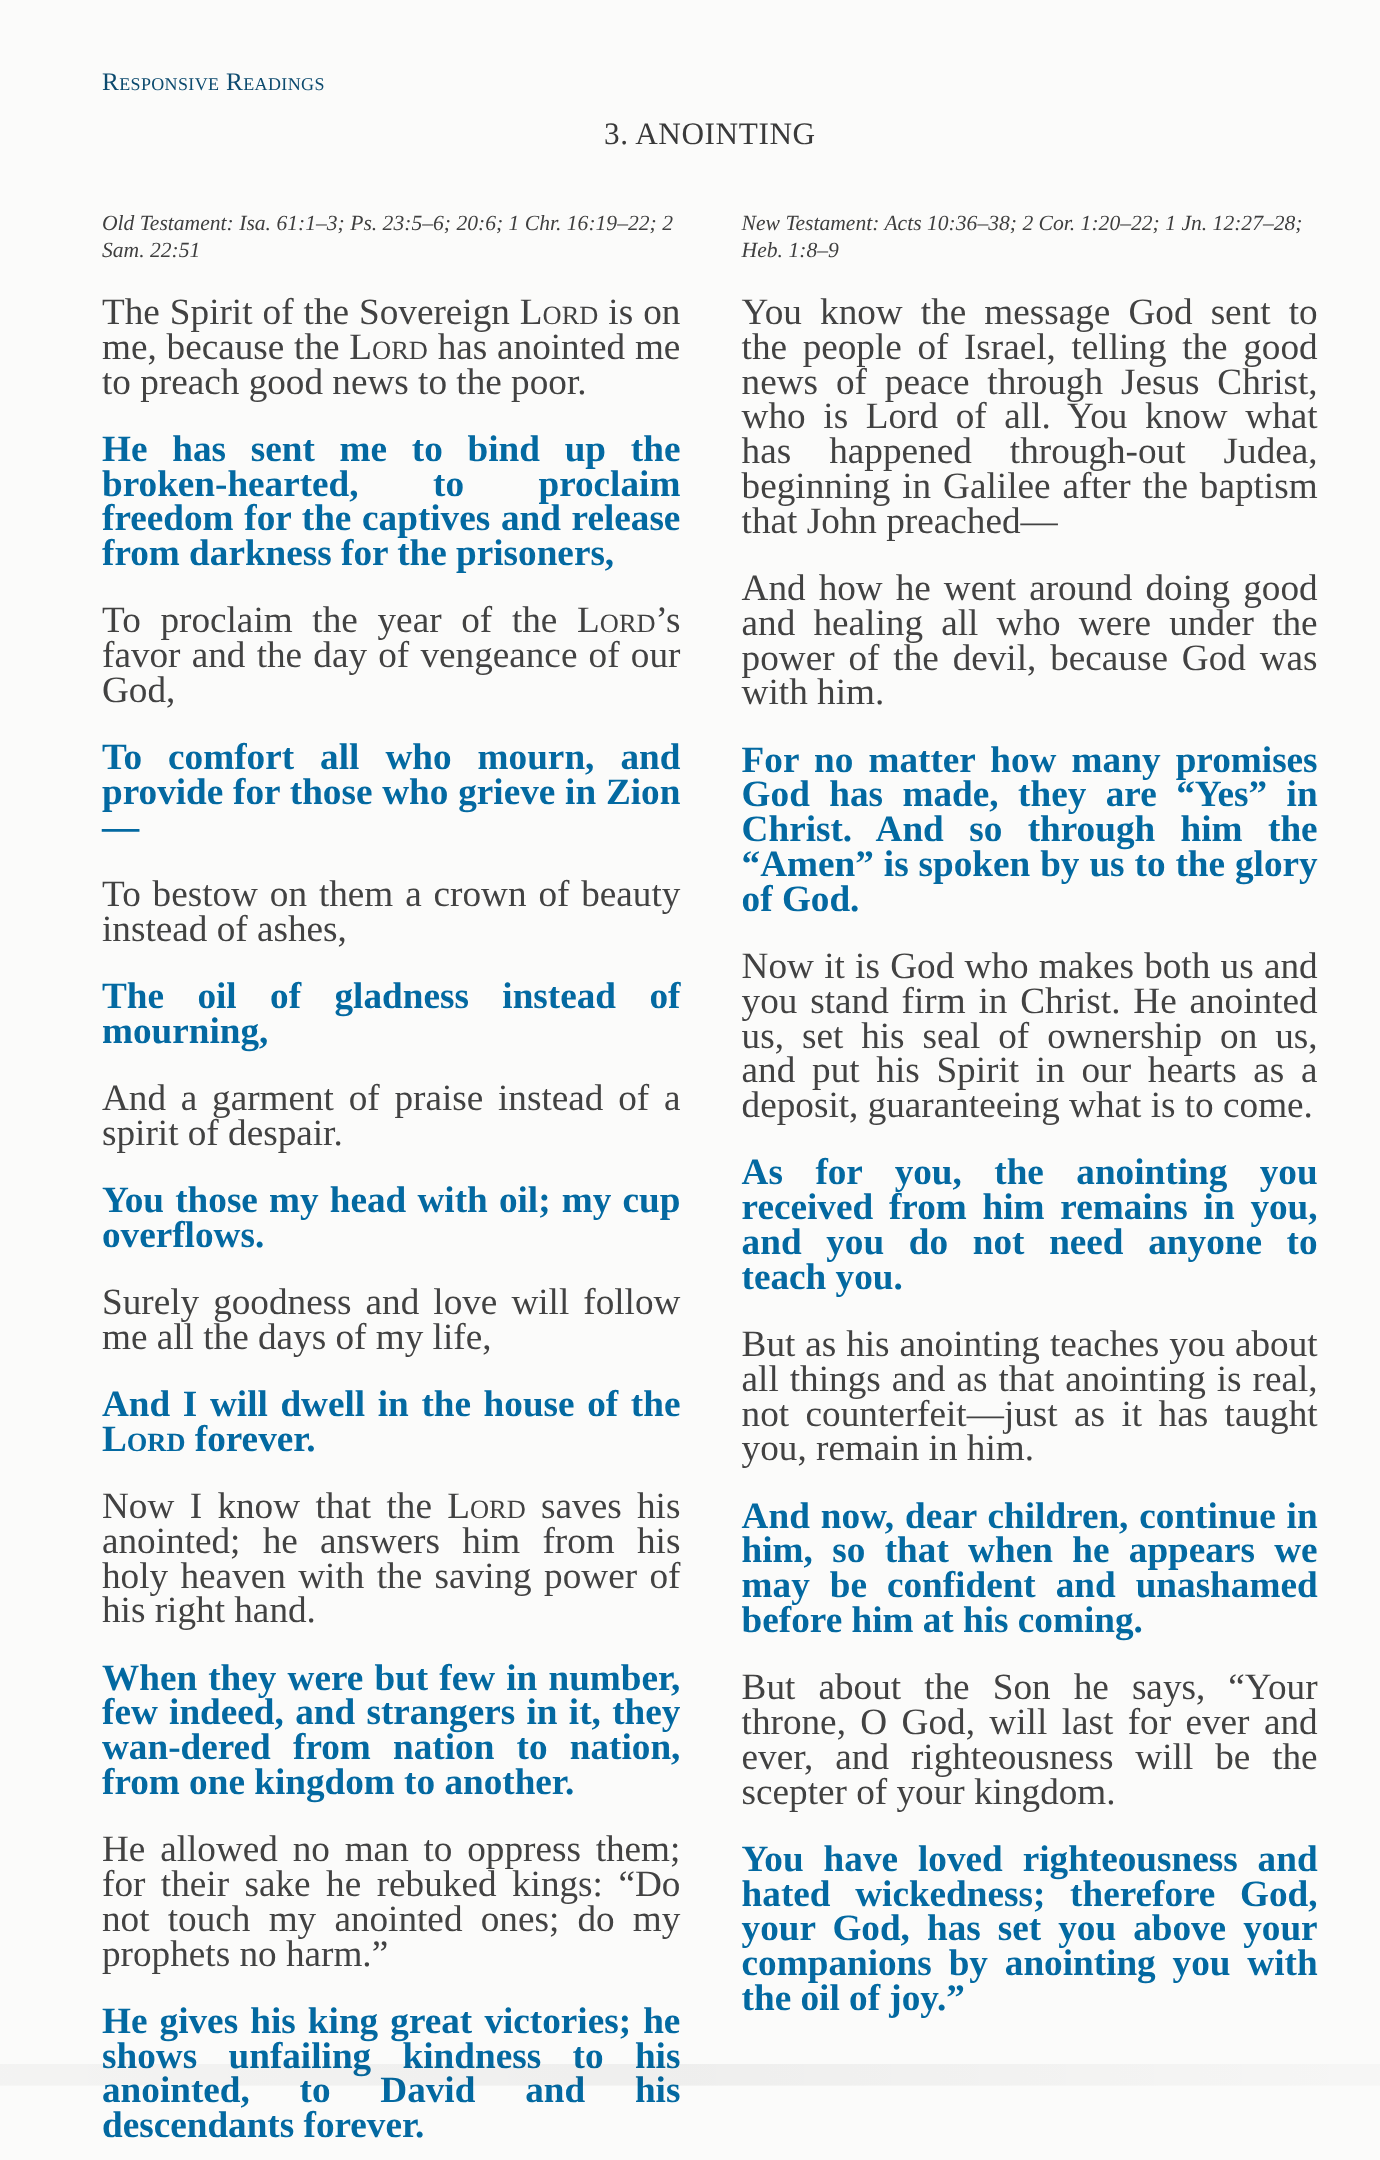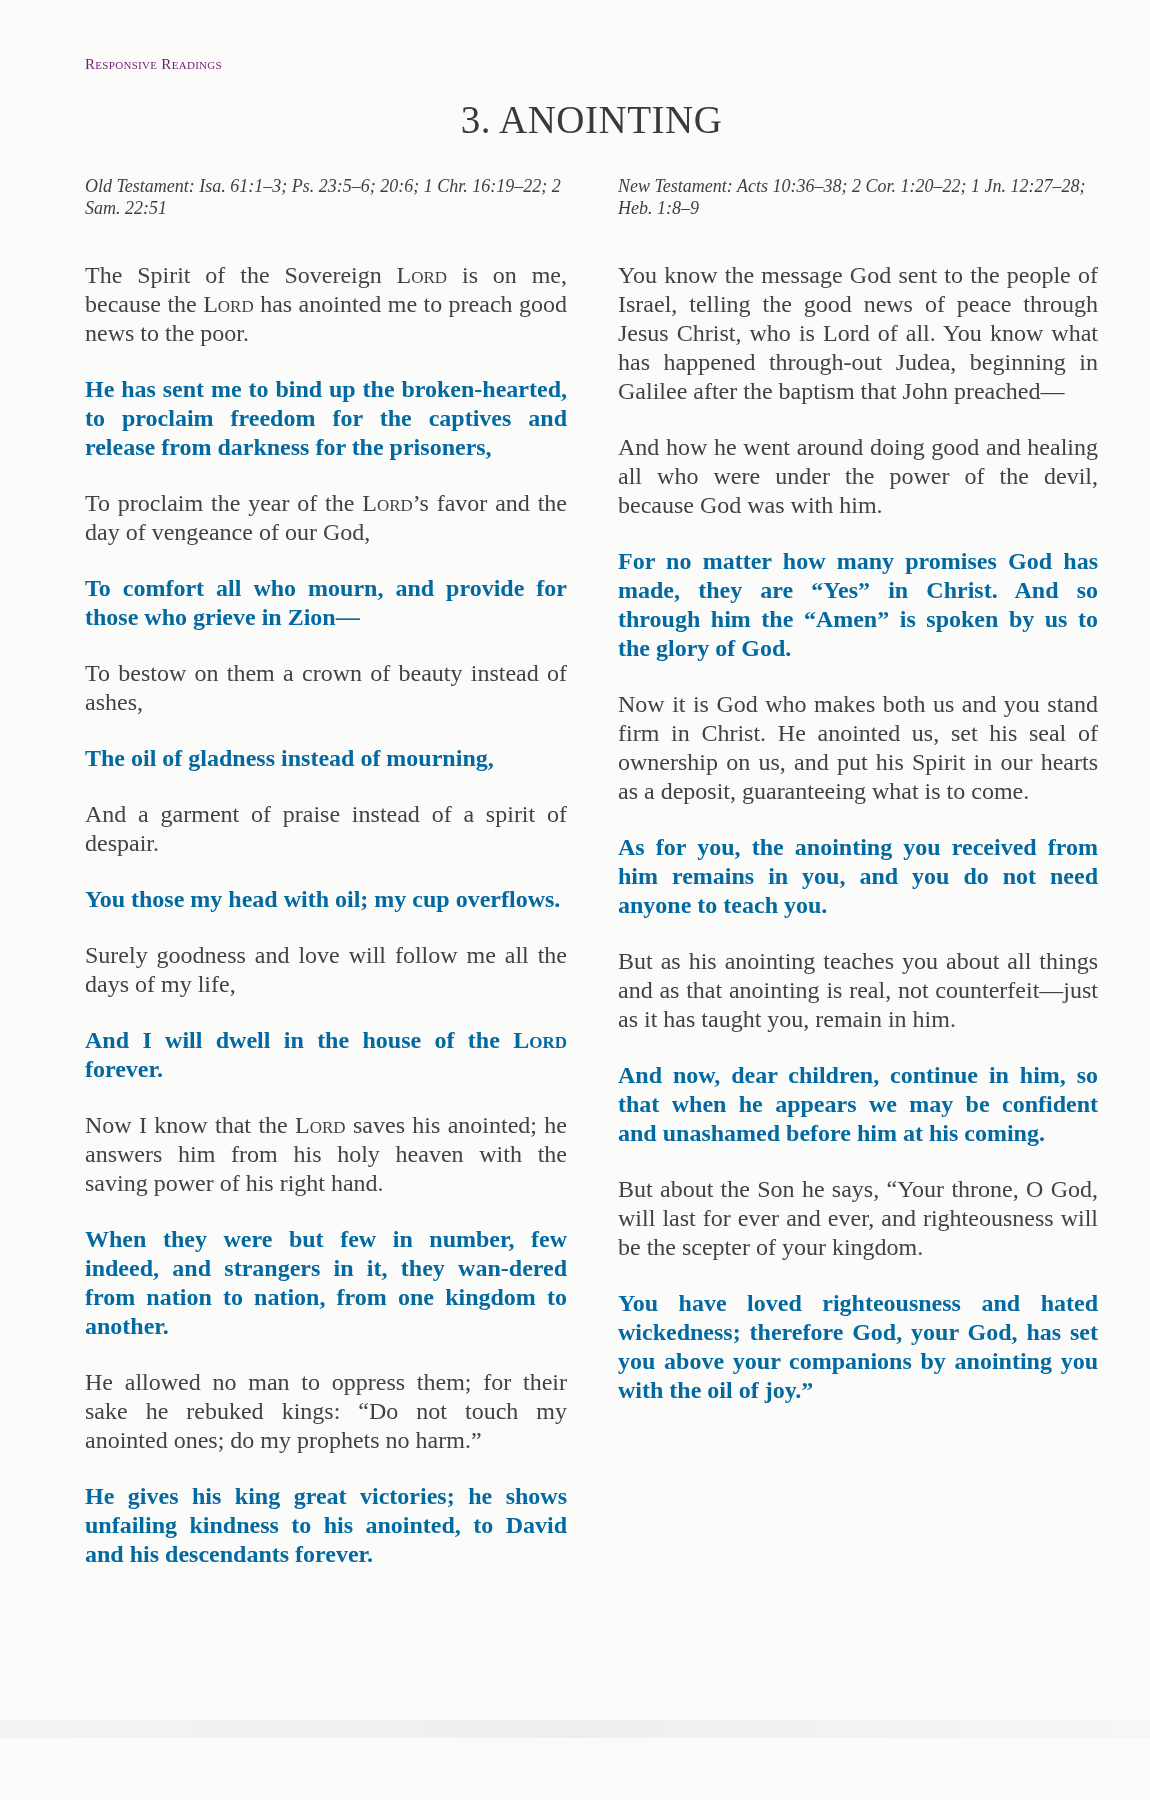--- a/index.html
+++ b/index.html
@@ -7,40 +7,40 @@
     width: 1150px; height: 1800px;
     background: #fbfbfa;
     color: #3d3d3d;
     font-family: "Liberation Serif", "DejaVu Serif", serif;
     position: relative;
     overflow: hidden;
   }
   .page { position: absolute; left: 0; top: 0; width: 1150px; height: 1800px; }
   .running-head {
     position: absolute; left: 85px; top: 56px;
-    font-size: 15px; letter-spacing: 0.3px; color: #701a75;
+    font-size: 21px; letter-spacing: 0.3px; color: #0c4a6e;
     font-variant: small-caps;
   }
   .title {
     position: absolute; left: 0; right: 0; top: 97px;
-    text-align: center; font-size: 39px; color: #3a3a3a; letter-spacing: 0.5px;
+    text-align: center; font-size: 26px; color: #3a3a3a; letter-spacing: 0.5px;
     padding-left: 33px;
   }
   .col {
     position: absolute; top: 155px; width: 482px;
   }
   .col.left { left: 85px; }
   .col.right { left: 618px; width: 480px; }
   .refs {
     font-style: italic; font-size: 18px; line-height: 22px; color: #3f3f3f;
     height: 70px; margin-bottom: 0; margin-top: 20px;
   }
   .para {
-    font-size: 24px; line-height: 29px; text-align: justify;
-    margin: 16px 0 27px 0; color: #424242;
+    font-size: 31px; line-height: 29px; text-align: justify;
+    margin: 0 0 27px 0; color: #424242;
   }
   .para.bold { font-weight: bold; color: #0369a1; }
   .sc { font-variant: small-caps; }
   .scan-ghost {
     position: absolute; left: 0; top: 1720px; width: 1150px; height: 18px;
     background: linear-gradient(to right, rgba(0,0,0,0.03), rgba(0,0,0,0.05), rgba(0,0,0,0.02));
   }
 </style>
 </head>
 <body>

